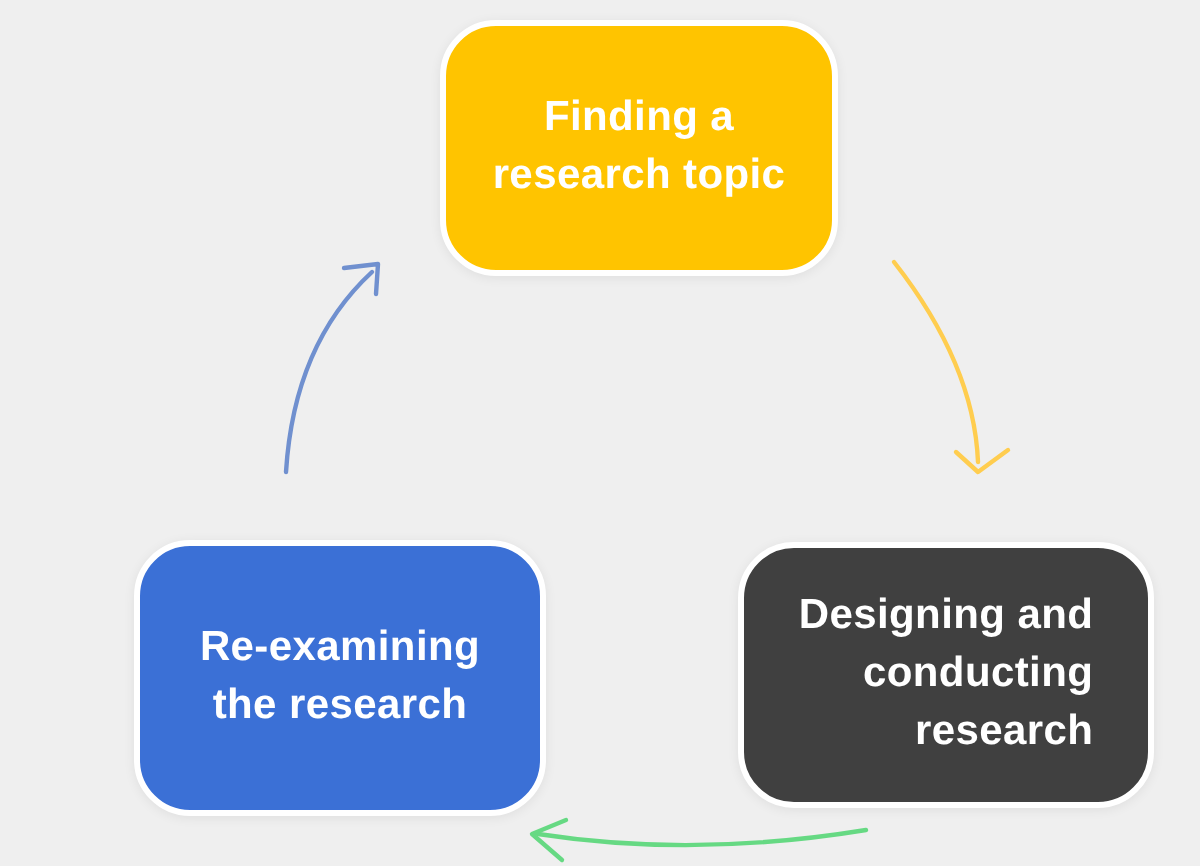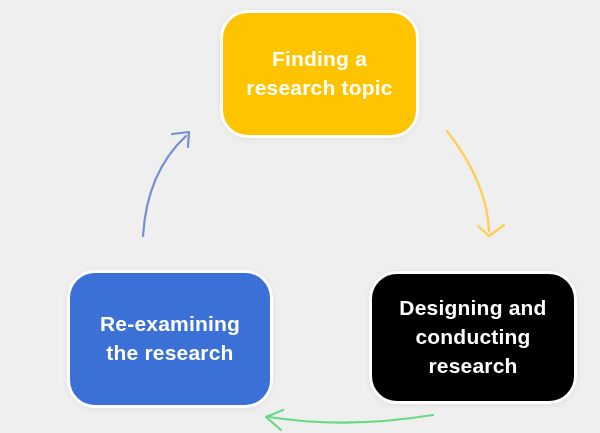--- a/index.html
+++ b/index.html
@@ -51,21 +51,21 @@
 </head>
 <body>
 
 <div class="stage" style="background-color: rgb(239, 239, 239);">
 
   <div class="node node-top" style="background-color: rgb(255, 196, 0);">
     <span class="node-label" style="color: rgb(255, 255, 255);">Finding a
 research topic</span>
   </div>
 
-  <div class="node node-right" style="background-color: #000000;">
+  <div class="node node-right" style="background-color: #404040; text-align: right;">
     <span class="node-label" style="color: rgb(255, 255, 255);">Designing and
 conducting
 research</span>
   </div>
 
   <div class="node node-left" style="background-color: rgb(59, 112, 214);">
     <span class="node-label" style="color: rgb(255, 255, 255);">Re-examining
 the research</span>
   </div>
 

